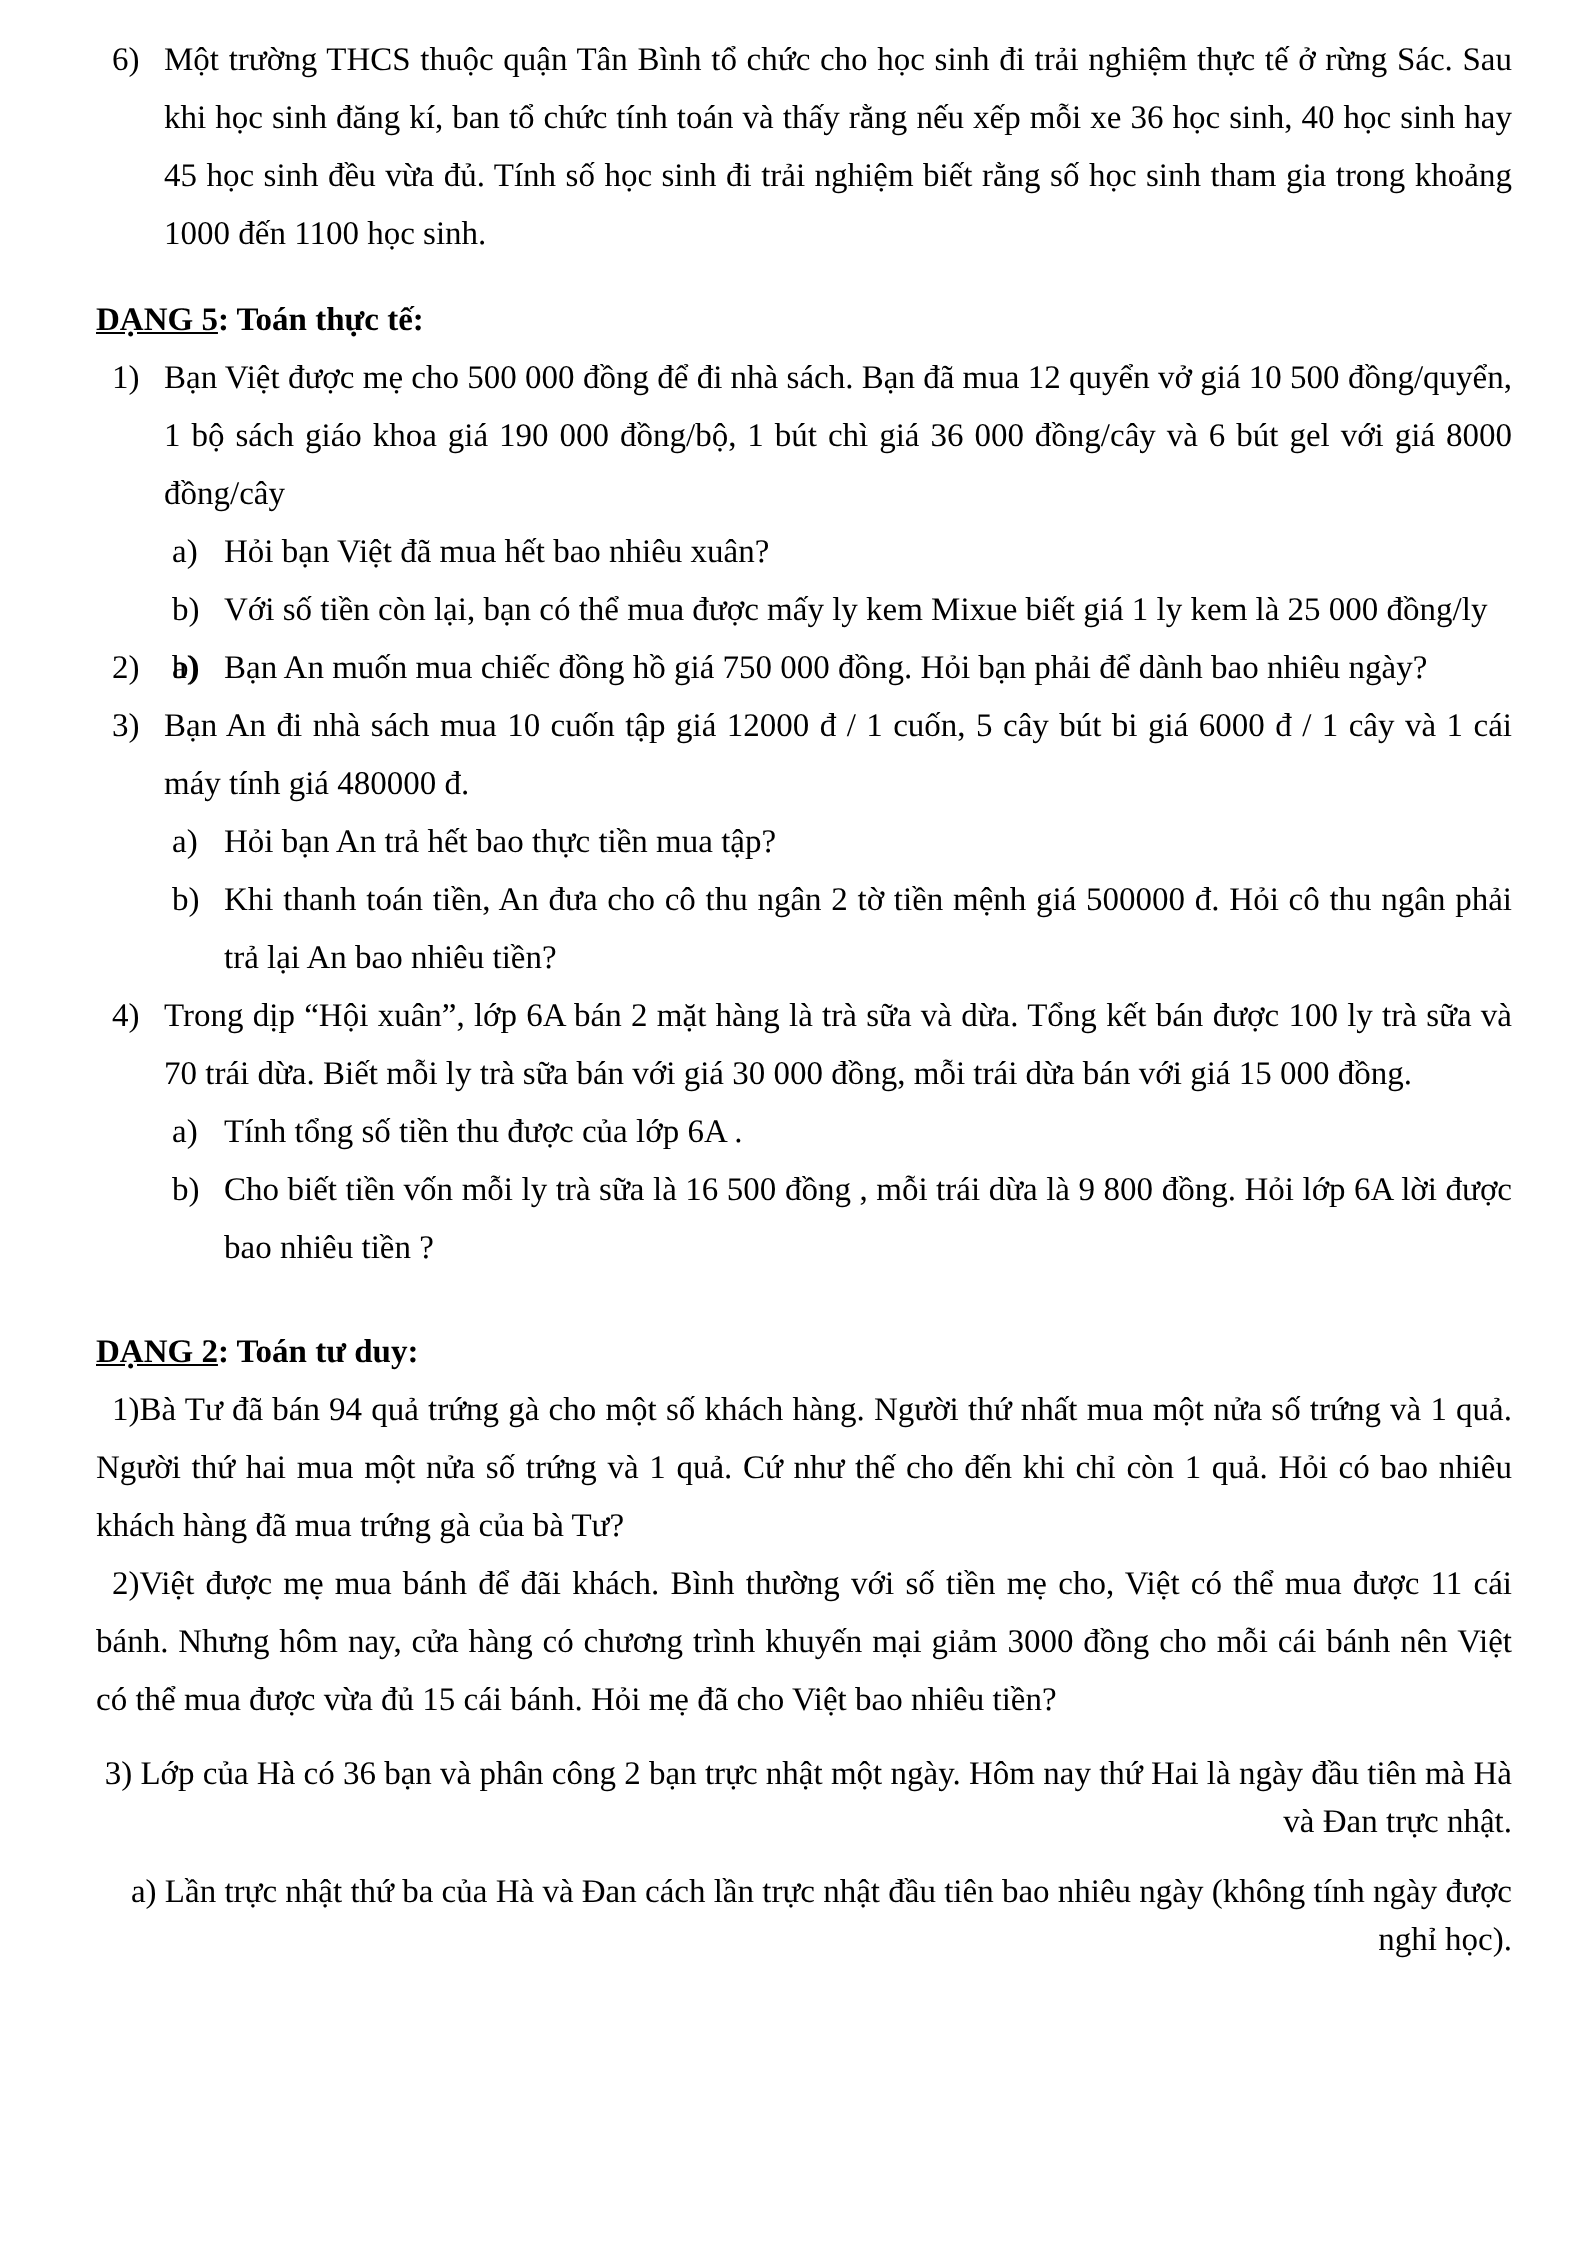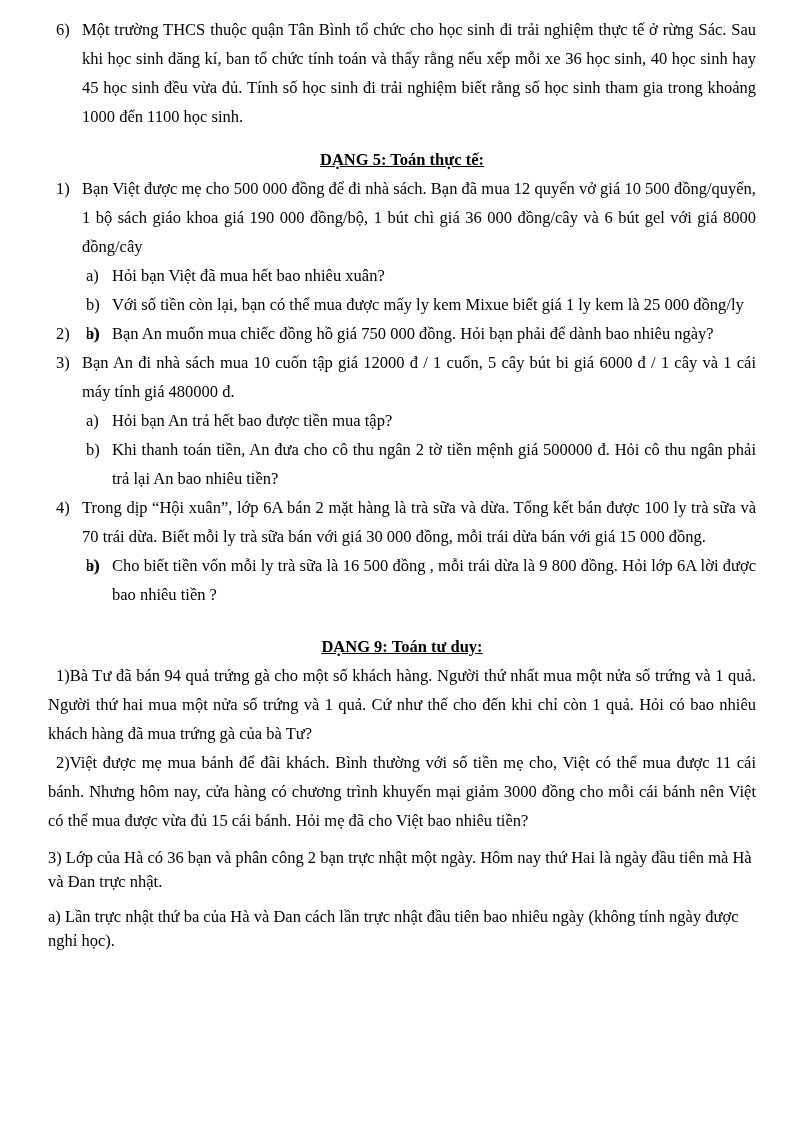--- a/index.html
+++ b/index.html
@@ -17,27 +17,27 @@
     background:#ffffff;
   }
   p{margin:0;}
   .block{text-align:justify;line-height:29px;}
   
   .hang{position:relative;padding-left:34px;}
   .hang > .num{position:absolute;left:8px;top:0;}
   
   .sub{position:relative;padding-left:64px;}
   .sub > .num{position:absolute;left:38px;top:0;}
-  .heading{font-weight:bold;line-height:29px;text-align:center;text-decoration:underline;}
+  .heading{font-weight:bold;line-height:29px;text-align:left;}
   .heading .u{text-decoration:underline;}
   .sec5-heading{margin-top:14px;}
   .sec6-heading{margin-top:23px;}
   .para{text-align:justify;line-height:29px;font-family:Liberation Serif, serif;}
   .para.indent{text-indent:8px;}
-  .para.tight{line-height:24px;margin-top:11px;text-align:left;}
+  .para.tight{line-height:24px;margin-top:11px;text-align:right;}
 </style>
 </head>
 <body>
 
 <div class="page">
 
   <div class="block hang">
     <span class="num">6)</span>
     <span>Một trường THCS thuộc quận Tân Bình tổ chức cho học sinh đi trải nghiệm thực tế ở rừng Sác. Sau khi học sinh đăng kí, ban tổ chức tính toán và thấy rằng nếu xếp mỗi xe 36 học sinh, 40 học sinh hay 45 học sinh đều vừa đủ. Tính số học sinh đi trải nghiệm biết rằng số học sinh tham gia trong khoảng 1000 đến 1100 học sinh.</span>
   </div>
@@ -67,39 +67,40 @@
     <span class="num">b)</span>
     <span>Bạn An muốn mua chiếc đồng hồ giá 750 000 đồng. Hỏi bạn phải để dành bao nhiêu ngày?</span>
   </div>
 
   <div class="block hang">
     <span class="num">3)</span>
     <span>Bạn An đi nhà sách mua 10 cuốn tập giá 12000 đ / 1 cuốn, 5 cây bút bi giá 6000 đ / 1 cây và 1 cái máy tính giá 480000 đ.</span>
   </div>
   <div class="block sub">
     <span class="num">a)</span>
-    <span>Hỏi bạn An trả hết bao được tiền mua tập?</span>
+    <span>Hỏi bạn An trả hết bao thực tiền mua tập?</span>
   </div>
   <div class="block sub">
     <span class="num">b)</span>
     <span>Khi thanh toán tiền, An đưa cho cô thu ngân 2 tờ tiền mệnh giá 500000 đ. Hỏi cô thu ngân phải trả lại An bao nhiêu tiền?</span>
   </div>
 
   <div class="block hang">
     <span class="num">4)</span>
     <span>Trong dịp “Hội xuân”, lớp 6A bán 2 mặt hàng là trà sữa và dừa. Tổng kết bán được 100 ly trà sữa và 70 trái dừa. Biết mỗi ly trà sữa bán với giá 30 000 đồng, mỗi trái dừa bán với giá 15 000 đồng.</span>
   </div>
   <div class="block sub">
     <span class="num">a)</span>
+    <span>Tính tổng số tiền thu được của lớp 6A .</span>
   </div>
   <div class="block sub">
     <span class="num">b)</span>
     <span>Cho biết tiền vốn mỗi ly trà sữa là 16 500 đồng , mỗi trái dừa là 9 800 đồng. Hỏi lớp 6A lời được bao nhiêu tiền ?</span>
   </div>
 
-  <p class="heading sec6-heading"><span class="u">DẠNG 9</span><span>: Toán tư duy:</span></p>
+  <p class="heading sec6-heading"><span class="u">DẠNG 2</span><span>: Toán tư duy:</span></p>
 
   <p class="para indent">1)Bà Tư đã bán 94 quả trứng gà cho một số khách hàng. Người thứ nhất mua một nửa số trứng và 1 quả. Người thứ hai mua một nửa số trứng và 1 quả. Cứ như thế cho đến khi chỉ còn 1 quả. Hỏi có bao nhiêu khách hàng đã mua trứng gà của bà Tư?</p>
   <p class="para indent">2)Việt được mẹ mua bánh để đãi khách. Bình thường với số tiền mẹ cho, Việt có thể mua được 11 cái bánh. Nhưng hôm nay, cửa hàng có chương trình khuyến mại giảm 3000 đồng cho mỗi cái bánh nên Việt có thể mua được vừa đủ 15 cái bánh. Hỏi mẹ đã cho Việt bao nhiêu tiền?</p>
   <p class="para tight">3) Lớp của Hà có 36 bạn và phân công 2 bạn trực nhật một ngày. Hôm nay thứ Hai là ngày đầu tiên mà Hà và Đan trực nhật.</p>
   <p class="para tight">a) Lần trực nhật thứ ba của Hà và Đan cách lần trực nhật đầu tiên bao nhiêu ngày (không tính ngày được nghỉ học).</p>
 
 </div>
 
 </body></html>

